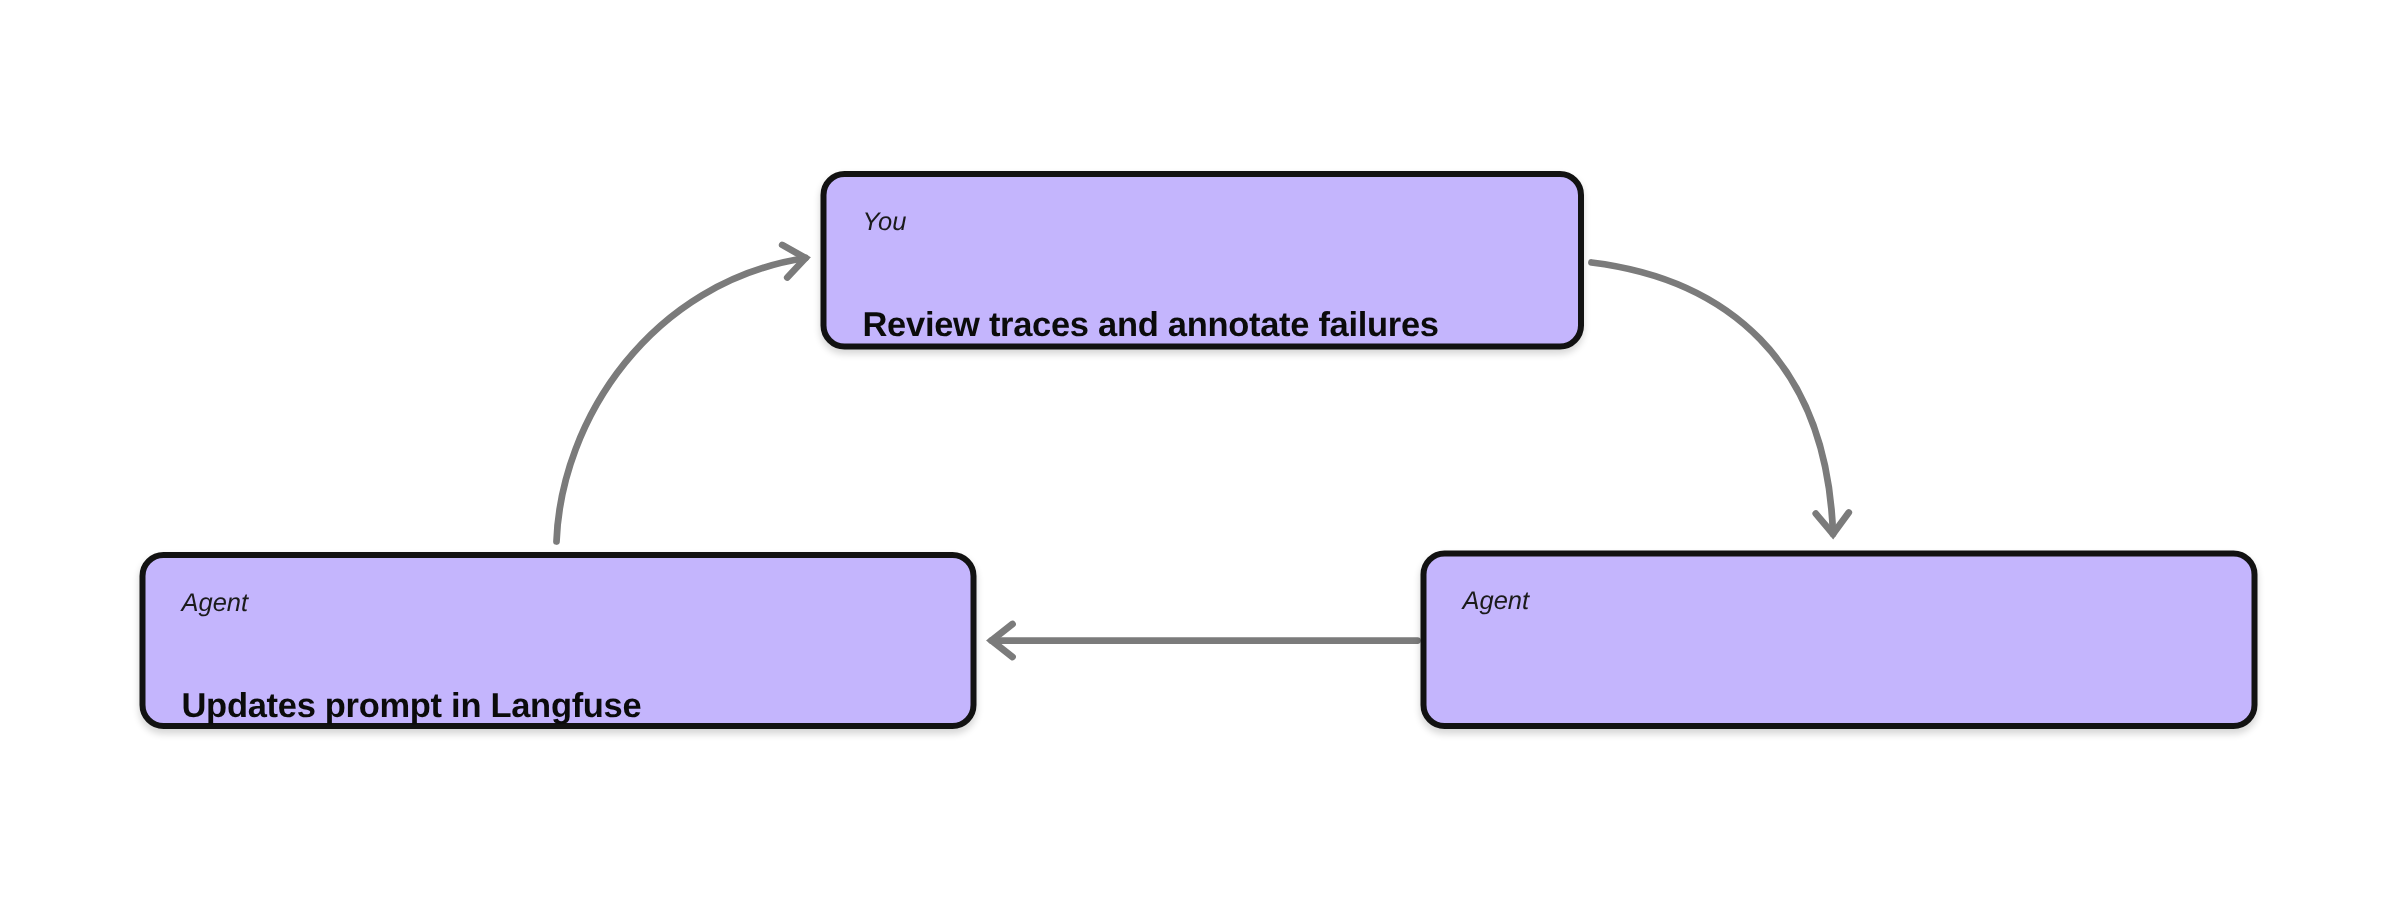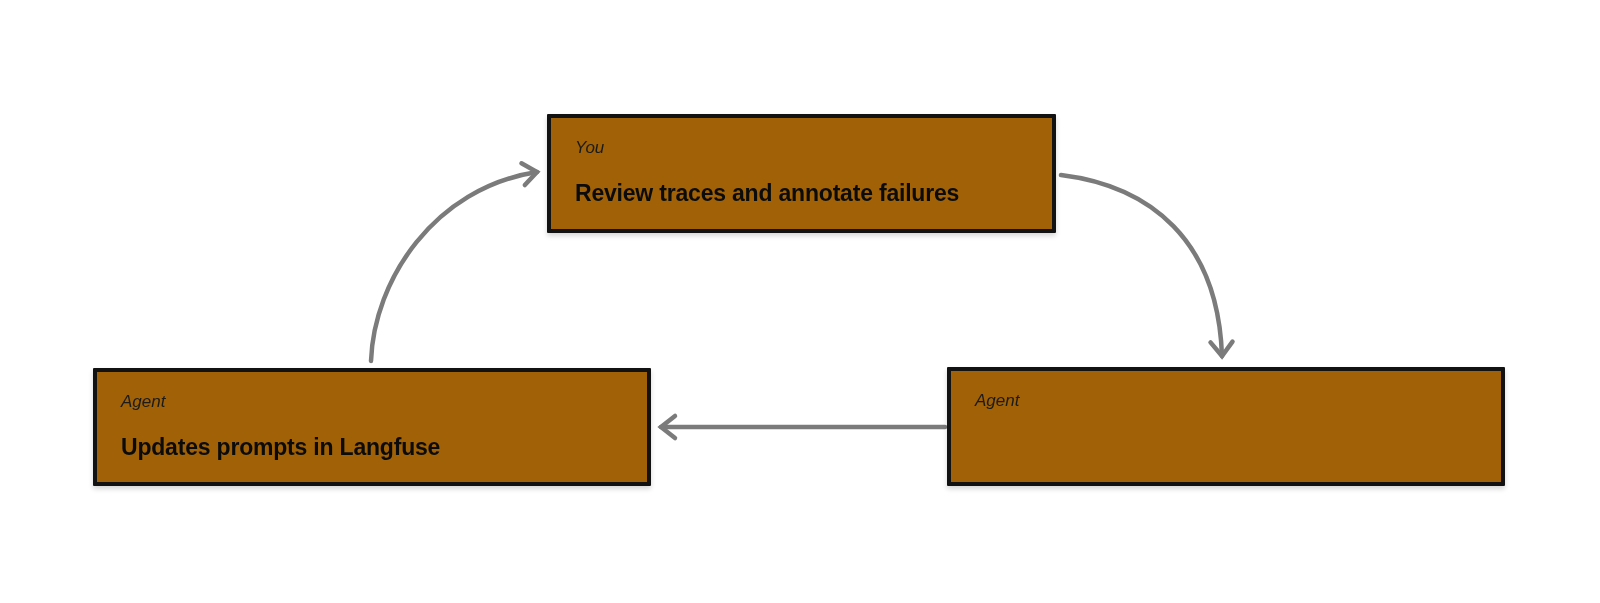--- a/index.html
+++ b/index.html
@@ -25,34 +25,34 @@
   }
   .edge {
     fill: none;
     stroke: #7b7b7b;
     stroke-width: 4.5px;
     stroke-linecap: round;
   }
   .node {
     position: absolute;
     box-sizing: border-box;
-    background: #a16207;
+    background: #c4b5fd;
     border: 4px solid #121212;
-    border-radius: 1px;
+    border-radius: 16px;
     padding: 21px 24px 0 24px;
     box-shadow: 0 3px 5px rgba(0, 0, 0, 0.16);
   }
   .node .actor {
     font-style: italic;
     font-size: 17px;
     line-height: 17px;
     color: #1b1b1b;
   }
   .node .title {
-    margin-top: 26px;
+    margin-top: 49px;
     font-weight: 700;
     font-size: 23px;
     line-height: 23px;
     letter-spacing: -0.2px;
     color: #0b0b0b;
     white-space: nowrap;
   }
 </style>
 </head>
 <body>
@@ -74,16 +74,16 @@
     <div class="actor">You</div>
     <div class="title">Review traces and annotate failures</div>
   </div>
 
   <div class="node" style="left: 947px; top: 367px; width: 558px; height: 119px;">
     <div class="actor">Agent</div>
   </div>
 
   <div class="node" style="left: 93px; top: 368px; width: 558px; height: 118px;">
     <div class="actor">Agent</div>
-    <div class="title">Updates prompts in Langfuse</div>
+    <div class="title">Updates prompt in Langfuse</div>
   </div>
 
 </div>
 
 </body></html>

